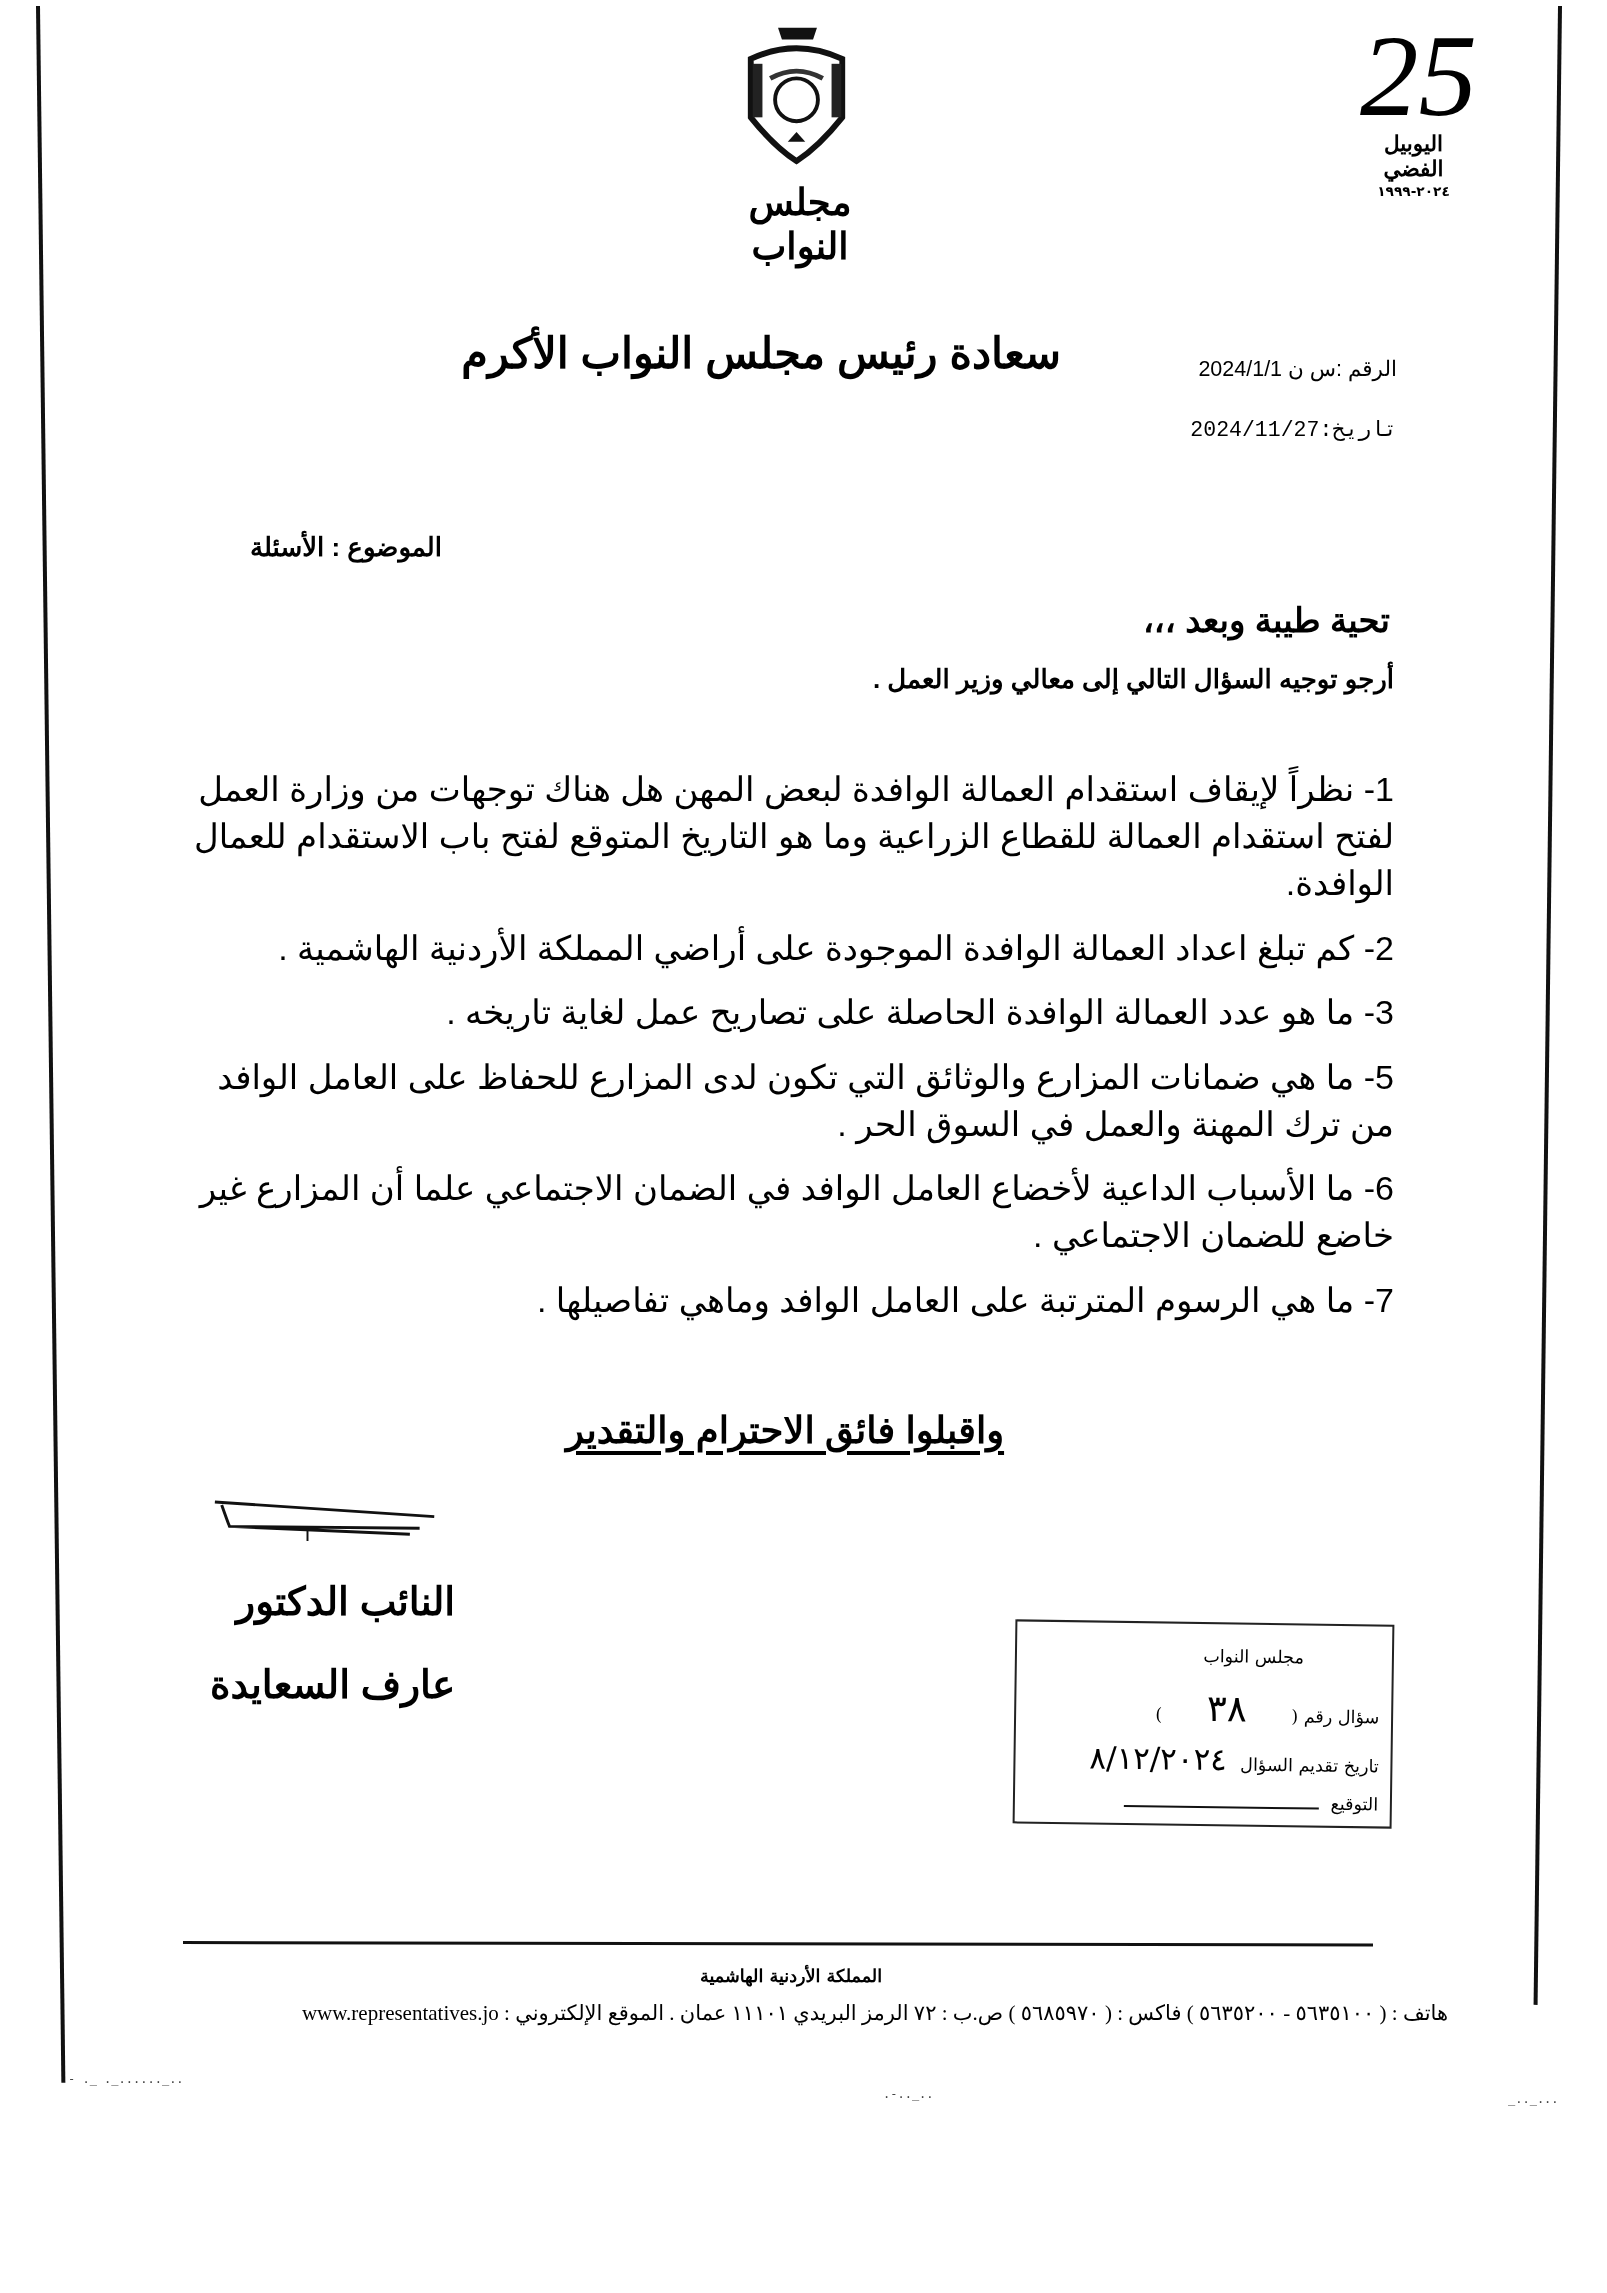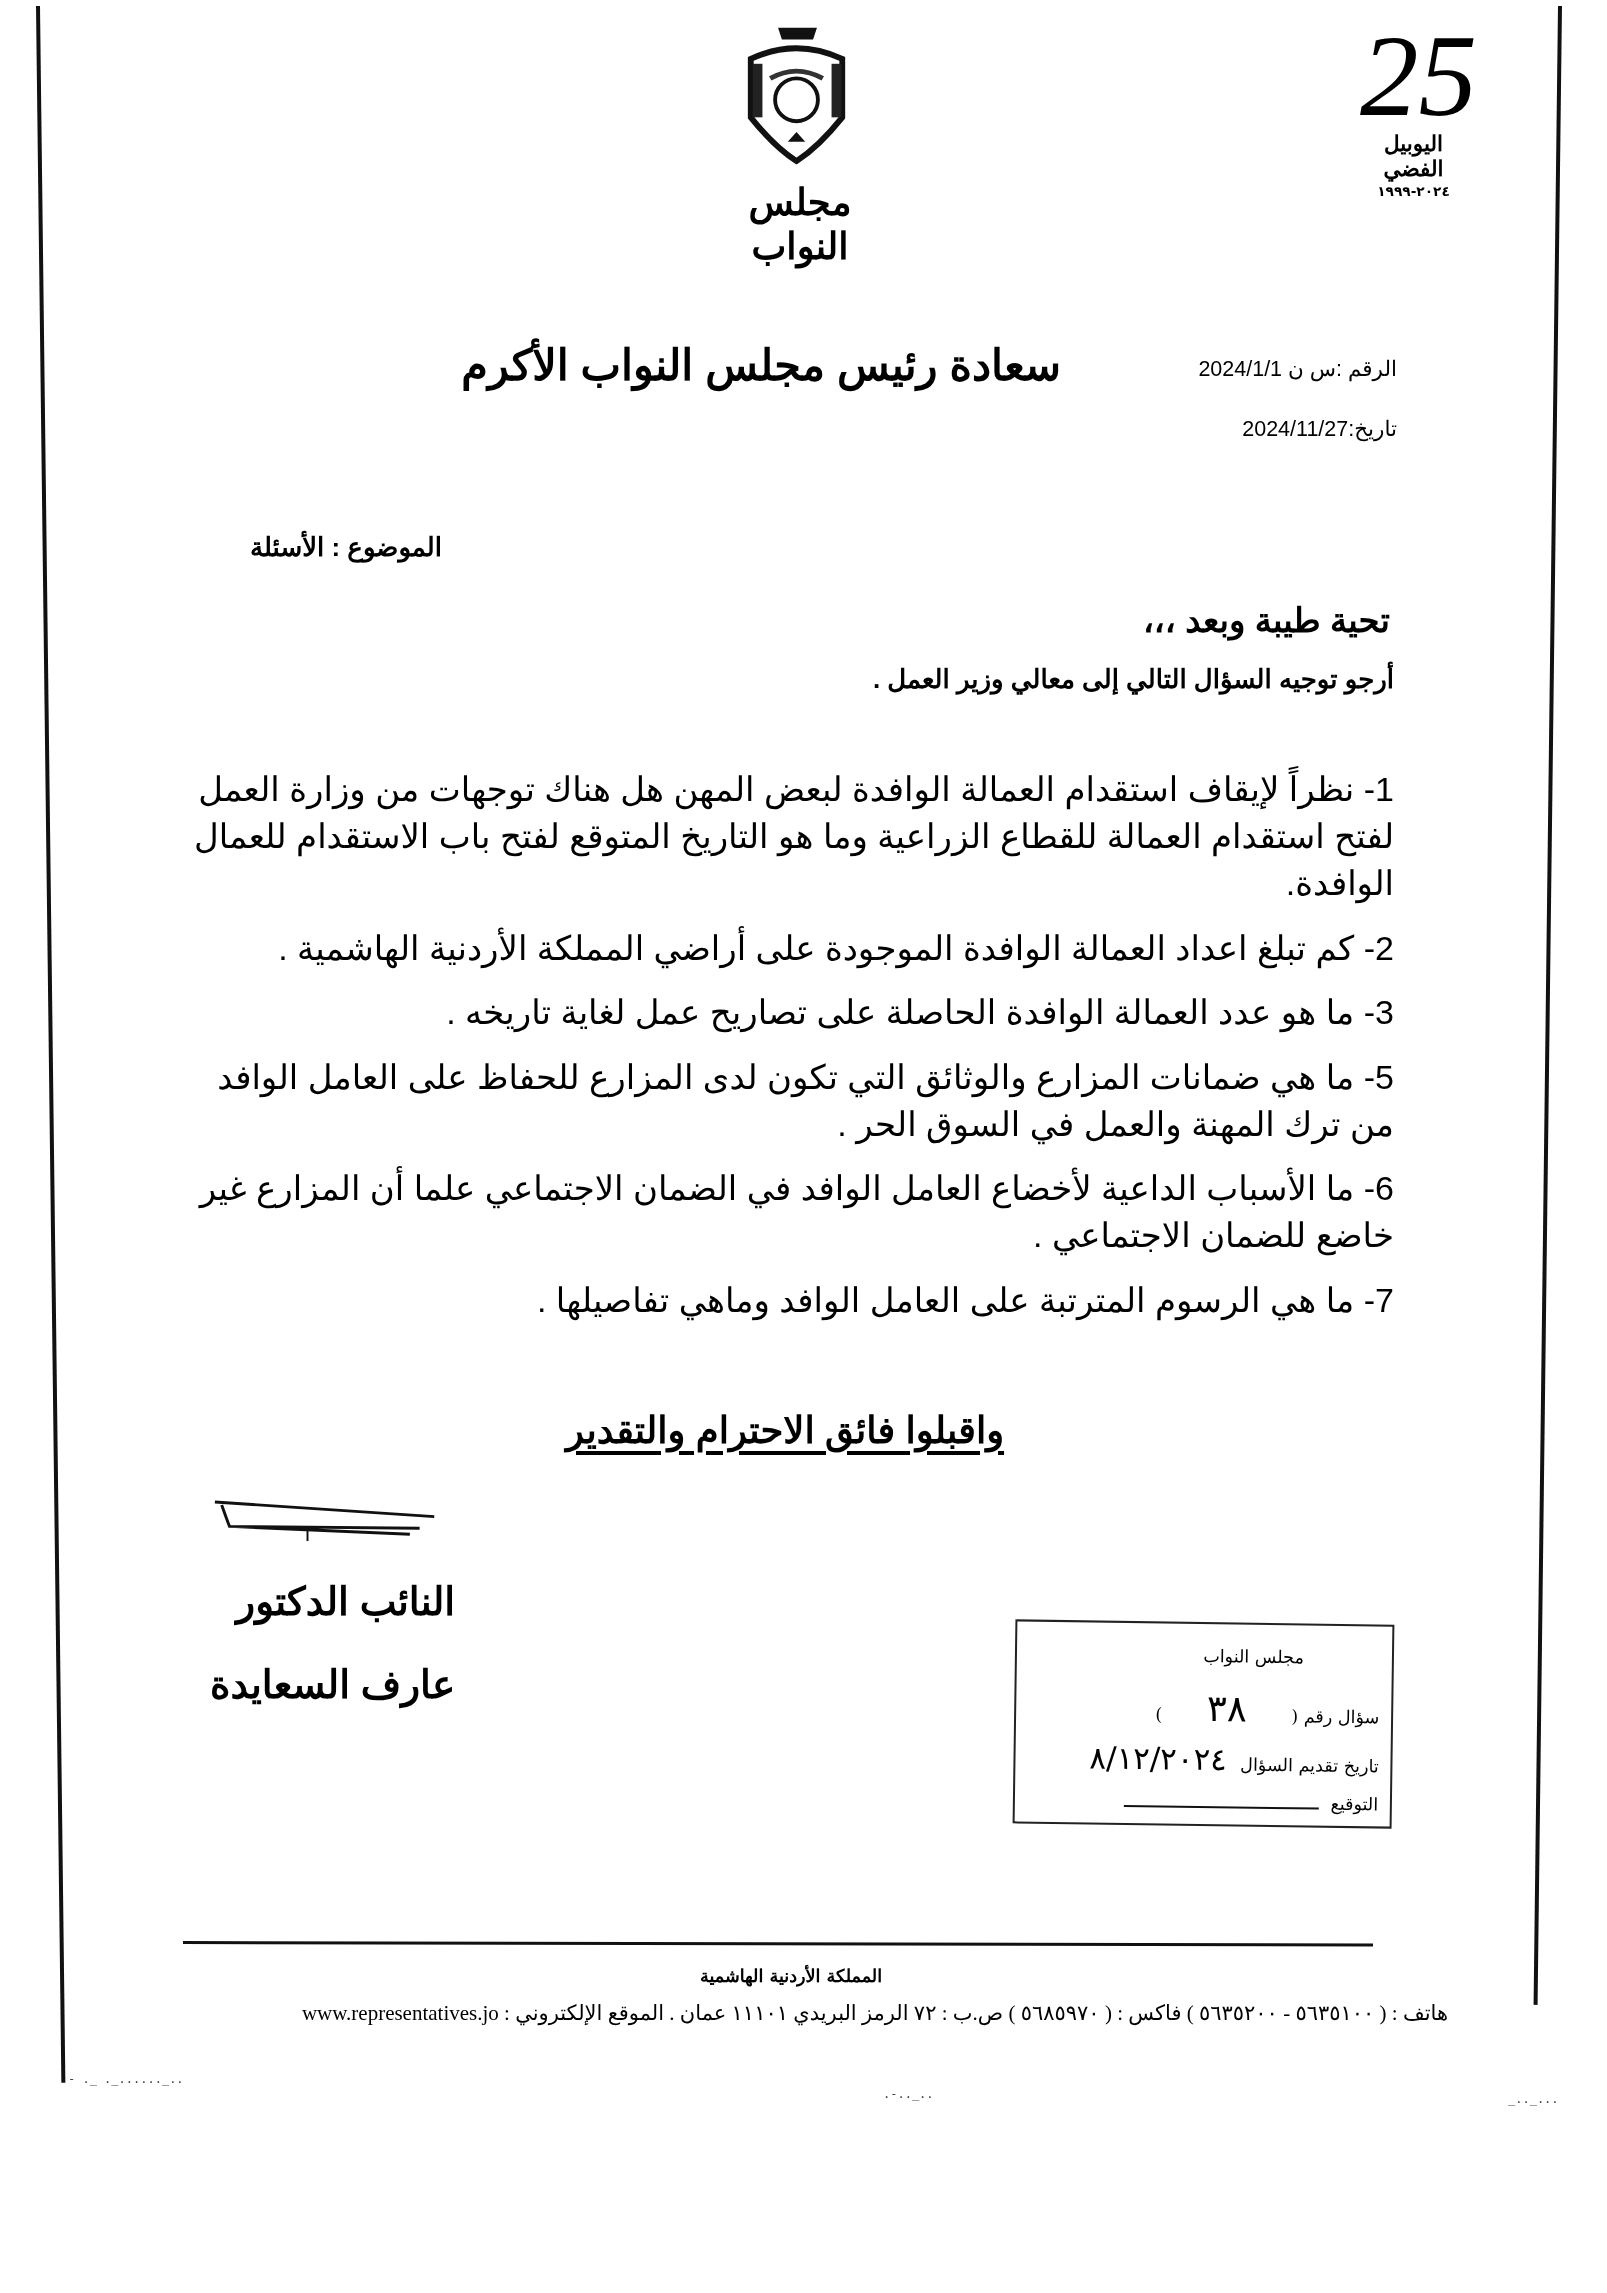--- a/index.html
+++ b/index.html
@@ -7,23 +7,23 @@
   .abs { position: absolute; }
   .rtl { direction: rtl; unicode-bidi: embed; }
   .border-left { left: 36px; top: 5.9px; width: 3.9px; height: 2077px; background: #111; transform: rotate(-0.7deg); transform-origin: top left; }
   .border-right { left: 1558px; top: 5.9px; width: 3.9px; height: 1999px; background: #111; transform: rotate(0.7deg); transform-origin: top left; }
   .crest { left: 741px; top: 19.5px; width: 112px; height: 146px; }
   .council-name { left: 722px; top: 180px; width: 156px; text-align: center; font-family: "DejaVu Serif", serif; font-size: 37px; font-weight: bold; }
   .jubilee { left: 1360px; top: 27px; width: 107px; text-align: center; }
   .jubilee .num { font-family: "Liberation Serif", serif; font-size: 117px; line-height: 98px; font-style: italic; }
   .jubilee .label { font-family: "DejaVu Serif", serif; font-size: 21.5px; font-weight: bold; margin-top: 5.9px; }
   .jubilee .years { font-family: "DejaVu Sans", sans-serif; font-size: 13.7px; font-weight: bold; margin-top: 2px; }
-  .addressee { right: 546px; top: 340px; font-family: "Liberation Sans", sans-serif; font-weight: bold; font-size: 43px; }
+  .addressee { right: 546px; top: 328px; font-family: "Liberation Sans", sans-serif; font-weight: bold; font-size: 43px; }
   .refno { right: 210px; top: 356px; font-family: "Liberation Sans", sans-serif; font-size: 21.5px; }
-  .refdate { right: 210px; top: 416px; font-family: Liberation Sans, sans-serif; font-size: 21.5px; }
+  .refdate { right: 210px; top: 416px; font-family: Liberation Mono, monospace; font-size: 21.5px; }
   .subject { right: 1165px; top: 532px; font-family: "Liberation Sans", sans-serif; font-weight: bold; font-size: 26px; }
   .greeting { right: 217px; top: 600px; font-family: Liberation Sans, sans-serif; font-weight: bold; font-size: 34px; }
   .body { right: 213px; top: 658px; width: 1170px; font-family: "Liberation Sans", sans-serif; font-weight: bold; font-size: 26px; line-height: 43px; text-align: right; }
   .questions { right: 213px; top: 766px; width: 1229px; font-family: "Liberation Sans", sans-serif; font-size: 34px; line-height: 47px; text-align: right; }
   .questions .q { margin-bottom: 17.6px; }
   .closing { left: 566px; top: 1409px; font-family: "Liberation Sans", sans-serif; font-weight: bold; font-size: 37px; text-decoration: underline; text-decoration-thickness: 3.9px; text-underline-offset: 7.8px; }
   .sig-scribble { left: 210px; top: 1497px; width: 234px; height: 49px; }
   .signer { left: 210px; top: 1560px; font-family: "Liberation Sans", sans-serif; font-weight: bold; font-size: 39px; text-align: right; line-height: 83px; }
   .stamp { left: 1014px; top: 1622px; width: 375px; height: 200px; border: 2px solid #222; transform: rotate(0.8deg); }
   .stamp .line { position: absolute; right: 11.7px; font-family: "DejaVu Serif", serif; font-size: 17.6px; }

